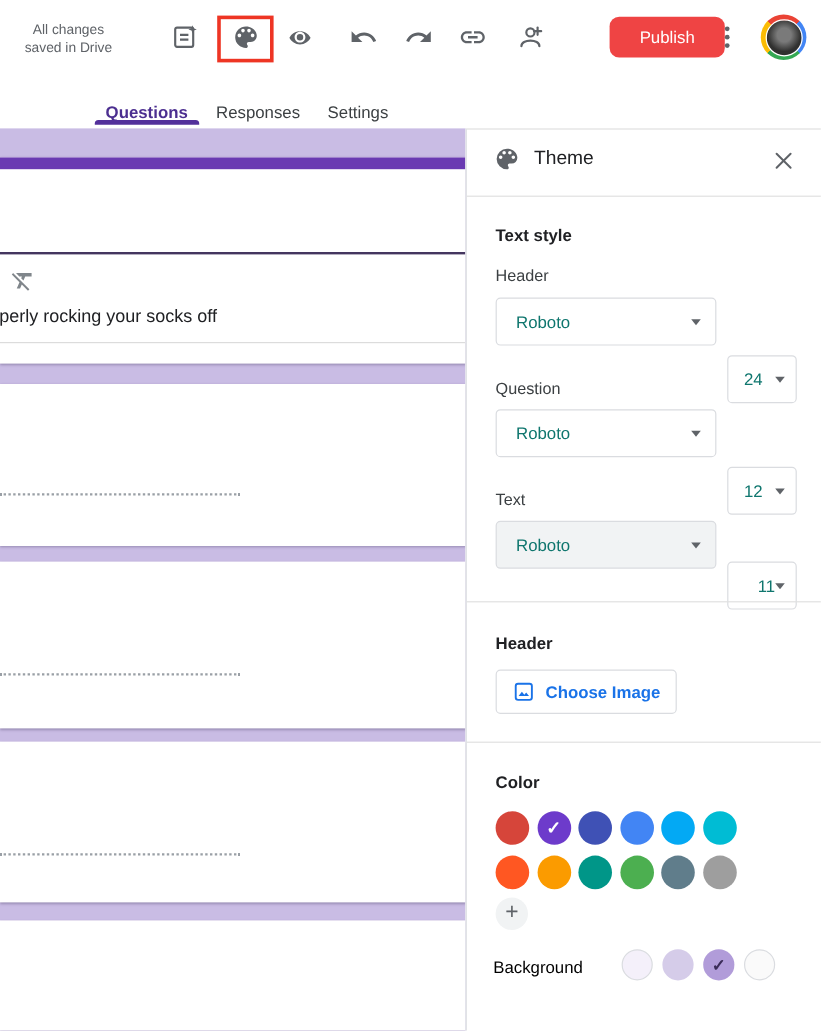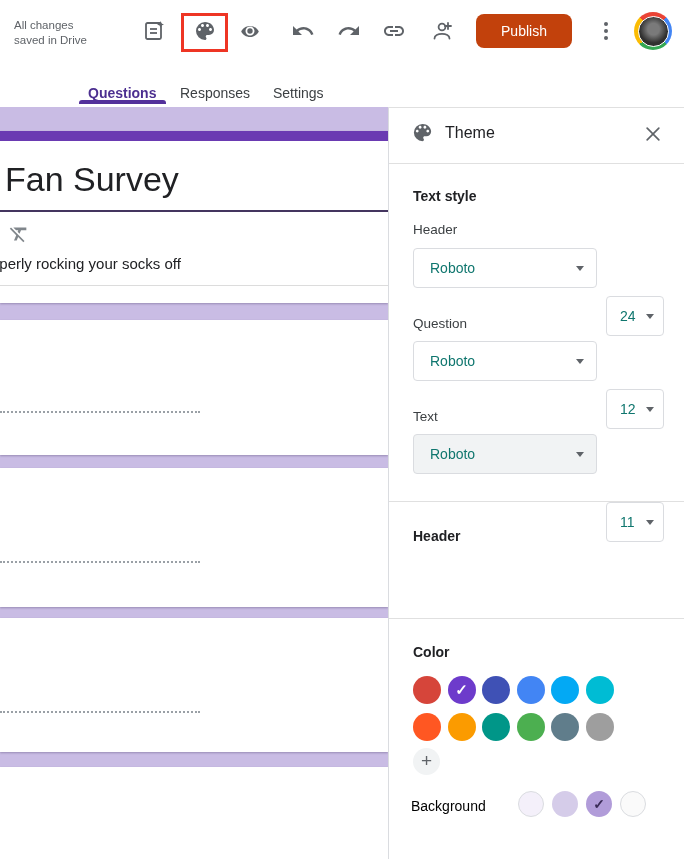--- a/index.html
+++ b/index.html
@@ -5,21 +5,21 @@
   * { margin:0; padding:0; box-sizing:border-box; }
   html,body { width:684px; height:859px; }
   body {
     position:relative; overflow:hidden; background:#fff;
     font-family:"Liberation Sans", sans-serif; color:#202124;
   }
   svg { display:block; }
 
   
   .saved-status { position:absolute; left:14px; top:18px; width:86px;
-    font-size:11.5px; line-height:15px; color:#5f6368; }
+    font-size:11.5px; line-height:15px; color:#5f6368;text-align:center; }
   .iconbtn { position:absolute; width:24px; height:24px; color:#5f6368; cursor:pointer; }
   .annotation-box { position:absolute; left:181px; top:13px; width:47px; height:39px;
     border:3px solid #ee3524; background:transparent; }
   .publish-btn { position:absolute; left:476px; top:14px; width:96px; height:34px;
     background:#7643d0; color:#fff; border:none; border-radius:8px;
     font-size:14px; font-family:inherit; cursor:pointer; }
   .kebab { position:absolute; left:599px; top:19px; width:14px; height:24px;
     display:flex; flex-direction:column; align-items:center; justify-content:center; gap:3px; cursor:pointer; }
   .kebab i { width:4px; height:4px; border-radius:50%; background:#5f6368; }
   .avatar { position:absolute; left:634px; top:12px; width:38px; height:38px; border-radius:50%;
@@ -146,42 +146,41 @@
 
 <div class="iconbtn" style="left:429px; top:19px;">
   <svg viewBox="0 0 24 24" width="24" height="24" fill="none" stroke="currentColor" stroke-width="1.8">
     <circle cx="13" cy="8" r="3.4"></circle>
     <path d="M5.5 19.5c0-3 3.5-4.7 7.5-4.7s7.5 1.7 7.5 4.7" stroke-linecap="round"></path>
     <line x1="19" y1="4" x2="19" y2="10" stroke-linecap="round"></line>
     <line x1="16" y1="7" x2="22" y2="7" stroke-linecap="round"></line>
   </svg>
 </div>
 
-<button class="publish-btn" style="background: #c2410c;">Publish</button>
+<button class="publish-btn" style="background: #ef4444; margin-left: 32px;">Publish</button>
 
 <div class="kebab">
     <i></i>
     <i></i>
     <i></i>
   </div>
 
 <div class="avatar">
   <div class="photo"></div>
 </div>
 
 <div class="tab active" style="left:88px;">Questions</div>
 <div class="tab" style="left:180px;">Responses</div>
 <div class="tab" style="left:273px;">Settings</div>
 <div class="tab-underline" style="background: rgb(83, 48, 155);"></div>
 
 <div class="form-area" style="background: rgb(201, 188, 228);">
 
   <div class="card header-card">
     <div class="accent-bar" style="background: rgb(106, 58, 178);"></div>
-    <div class="form-title">Fan Survey</div>
     <div class="title-underline"></div>
     <div class="clear-format">
       <svg viewBox="0 0 24 24" width="22" height="22" fill="currentColor">
         <path d="M3.27 5 2 6.27l6.97 6.97L6.5 19h3l1.57-3.66L16.73 21 18 19.73 3.55 5.27 3.27 5zM6 5v.18L8.82 8h2.4l-.72 1.68 2.1 2.1L14.21 8H20V5H6z"></path>
       </svg>
     </div>
     <div class="form-desc">operly rocking your socks off</div>
     <div class="desc-underline"></div>
   </div>
 
@@ -234,28 +233,35 @@
   <div class="select size-select" style="top:233px;">
     <span class="val">12</span>
     <span class="caret"></span>
   </div>
 
   <div class="field-label" style="top:301px;">Text</div>
   <div class="select font-select gray" style="top:326px;">
     <span class="val">Roboto</span>
     <span class="caret"></span>
   </div>
-  <div class="select size-select" style="top:346px;">
+  <div class="select size-select" style="top:312px;text-align:right;">
     <span class="val">11</span>
     <span class="caret"></span>
   </div>
 
   <div class="divider" style="top:393px;"></div>
 
   <div class="section-label" style="top:420px;">Header</div>
+  <button class="choose-image-btn">
+    <svg viewBox="0 0 24 24" fill="none" stroke="#1a73e8" stroke-width="2">
+      <rect x="3.5" y="3.5" width="17" height="17" rx="2.5"></rect>
+      <path d="M6.5 16.5 10 12l2.6 3.2 1.9-2.4 3 3.7z" fill="#1a73e8" stroke="none"></path>
+    </svg>
+    <span>Choose Image</span>
+  </button>
 
   <div class="divider" style="top:510px;"></div>
 
   <div class="section-label" style="top:536px;">Color</div>
   <div class="swatch-grid">
       <div class="swatch" style="background: rgb(214, 69, 58);"></div>
       <div class="swatch" style="background: rgb(109, 59, 203);">
         <span class="check">✓</span>
       </div>
       <div class="swatch" style="background: rgb(63, 81, 181);"></div>

